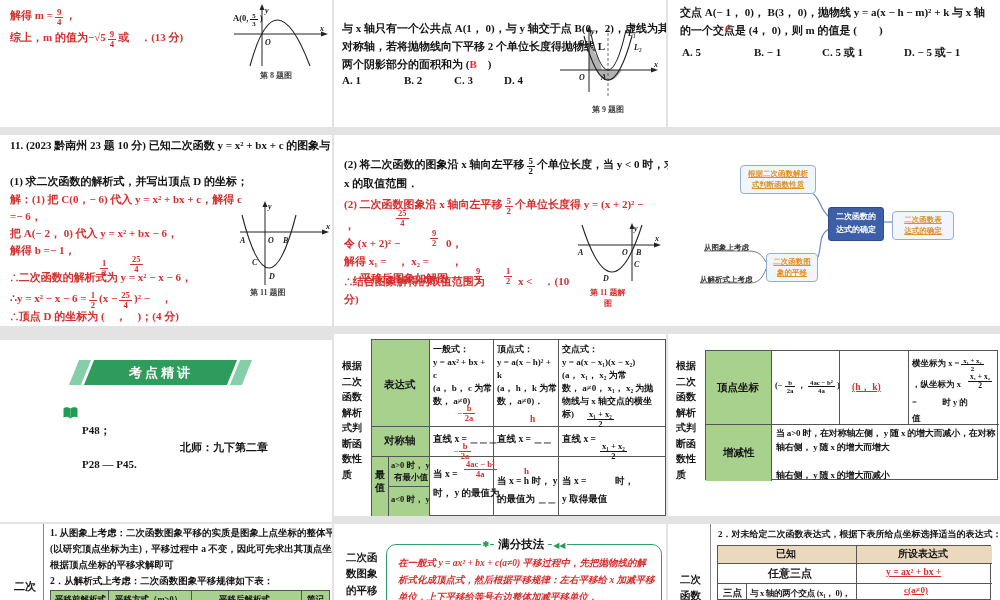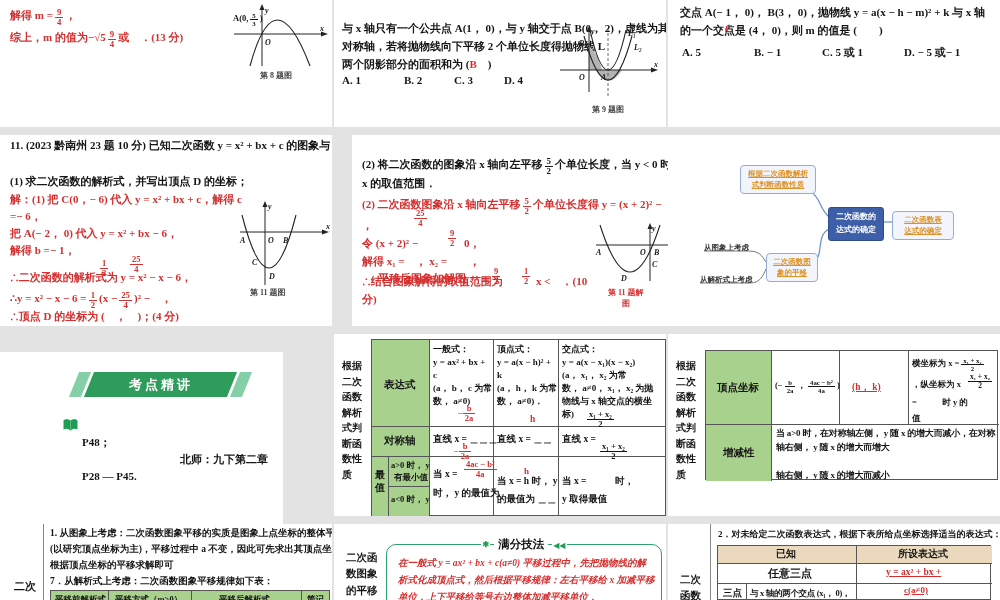--- a/index.html
+++ b/index.html
@@ -128,21 +128,21 @@
     <text class="gl" x="2" y="42">A</text>
     <text class="gl" x="30" y="42">O</text>
     <text class="gl" x="45" y="42">B</text>
     <text class="gl" x="88" y="28">x</text>
     <text class="gl" x="14" y="64">C</text>
     <text class="gl" x="31" y="78">D</text>
   </svg>
   <span class="cap" style="left:250px;top:152px">第 11 题图</span>
 </div>
 
-<div class="panel" style="left:352px;top:135px;width:396px;height:191px">
+<div class="panel" style="left:334px;top:135px;width:396px;height:191px">
   <span class="t" style="left:10px;top:22px"><span>(2) 将二次函数的图象沿 x 轴向左平移</span><span class="frac"><span class="fn">5</span><span class="fd">2</span></span><span>个单位长度，当 y &lt; 0 时，求</span></span>
   <span class="t" style="left:10px;top:42px">x 的取值范围．</span>
   <span class="t red" style="left:10px;top:62px"><span>(2) 二次函数图象沿 x 轴向左平移</span><span class="frac"><span class="fn">5</span><span class="fd">2</span></span><span>个单位长度得 y = (x + 2)² −</span></span>
   <span class="t red" style="left:10px;top:84px">，</span>
   <span class="fabs red" style="left:62px;top:74px">
         <span class="stk">
           <span class="fn">25</span>
           <span class="fd">4</span>
         </span>
       </span>
@@ -199,21 +199,21 @@
     <path d="M 32,148 L 82,148 C 92,148 95,141 98,134" fill="none" stroke="#555" stroke-width="0.8"></path>
   </svg>
   <div class="mnode" style="left:72px;top:30px;width:76px"><span>根据二次函数解析</span><br><span>式判断函数性质</span></div>
   <div class="mroot" style="left:160px;top:72px;width:56px"><span>二次函数的</span><br><span>达式的确定</span></div>
   <div class="mnode" style="left:224px;top:76px;width:62px"><span>二次函数表</span><br><span>达式的确定</span></div>
   <div class="mnode" style="left:98px;top:118px;width:52px"><span>二次函数图</span><br><span>象的平移</span></div>
   <span class="mlbl" style="left:36px;top:108px">从图象上考虑</span>
   <span class="mlbl" style="left:32px;top:140px">从解析式上考虑</span>
 </div>
 
-<div class="panel" style="left:0;top:352px;width:283px;height:182px">
+<div class="panel" style="left:0;top:340px;width:332px;height:182px">
   <div class="bannerP" style="left:74px;top:20px;width:12px;background:#85cfa8"></div>
   <div class="bannerP" style="left:89px;top:20px;width:143px;background:#2e9c5a"></div>
   <div class="bannerP" style="left:235px;top:20px;width:12px;background:#85cfa8"></div>
   <div class="bannerTitle">考点精讲</div>
   <svg style="position:absolute;left:62px;top:66px" width="17" height="14" viewBox="0 0 17 14">
     <path d="M8.5,2.5 C6,0.5 1.5,1 1.5,3 L1.5,11.5 C4.5,10 7,11 8.5,12.8 Z" fill="#1f9d55"></path>
     <path d="M8.5,2.5 C11,0.5 15.5,1 15.5,3 L15.5,11.5 C12.5,10 10,11 8.5,12.8 Z" fill="#1f9d55"></path>
   </svg>
   <span class="t" style="left:82px;top:84px">P48；</span>
   <span class="t" style="left:180px;top:101px">北师：九下第二章</span>
@@ -326,21 +326,21 @@
     <span class="t" style="left:70px;top:119px;font-size:9px;letter-spacing:-0.2px">轴右侧， y 随 x 的增大而减小</span>
   </div>
 </div>
 
 <div class="panel" style="left:0;top:524px;width:332px;height:76px">
   <div class="vline" style="left:43px;top:0;height:76px;background:#888"></div>
   <span class="t" style="left:14px;top:56px">二次</span>
   <span class="t" style="left:50px;top:4px;font-size:9.5px">1. 从图象上考虑：二次函数图象平移的实质是图象上点坐标的整体平移</span>
   <span class="t" style="left:50px;top:20px;font-size:9.5px">(以研究顶点坐标为主)，平移过程中 a 不变，因此可先求出其顶点坐标，</span>
   <span class="t" style="left:50px;top:36px;font-size:9.5px">根据顶点坐标的平移求解即可</span>
-  <span class="t" style="left:50px;top:52px;font-size:9.5px">7．从解析式上考虑：二次函数图象平移规律如下表：</span>
+  <span class="t" style="left:50px;top:52px;font-size:9.5px">2．从解析式上考虑：二次函数图象平移规律如下表：</span>
   <div class="tbl" style="left:50px;top:66px;width:280px;height:20px;background:#a9d18e">
     <div class="vline" style="left:57px;top:0;height:20px"></div>
     <div class="vline" style="left:140px;top:0;height:20px"></div>
     <div class="vline" style="left:250px;top:0;height:20px"></div>
     <span class="thg" style="left:4px;top:3px">平移前解析式</span>
     <span class="thg" style="left:64px;top:3px">平移方式（m&gt;0）</span>
     <span class="thg" style="left:168px;top:3px">平移后解析式</span>
     <span class="thg" style="left:256px;top:3px">简记</span>
   </div>
 </div>

